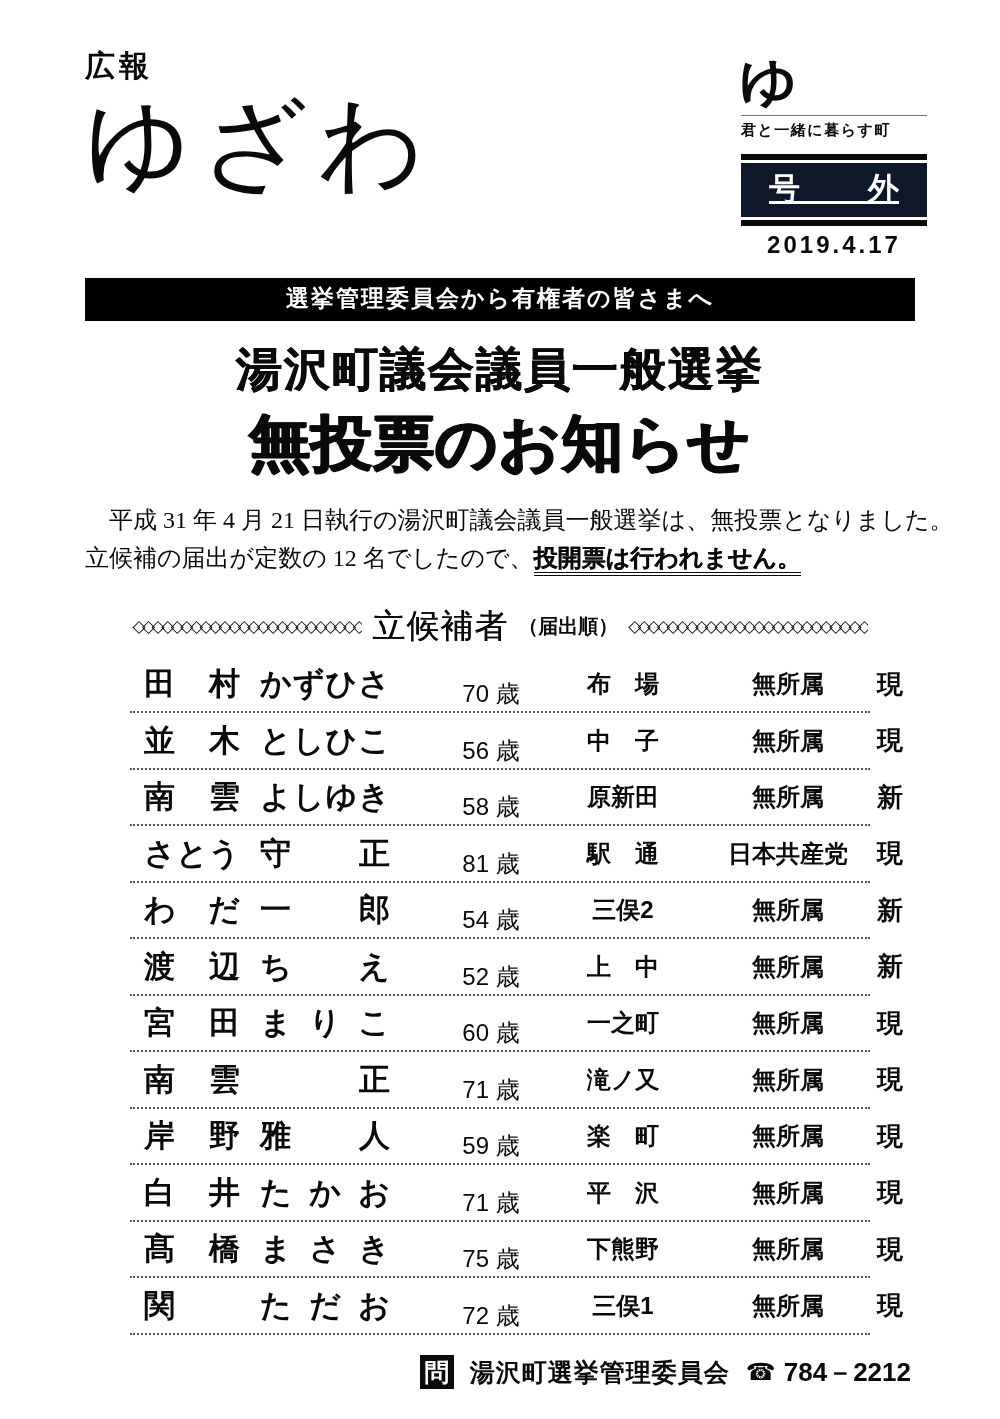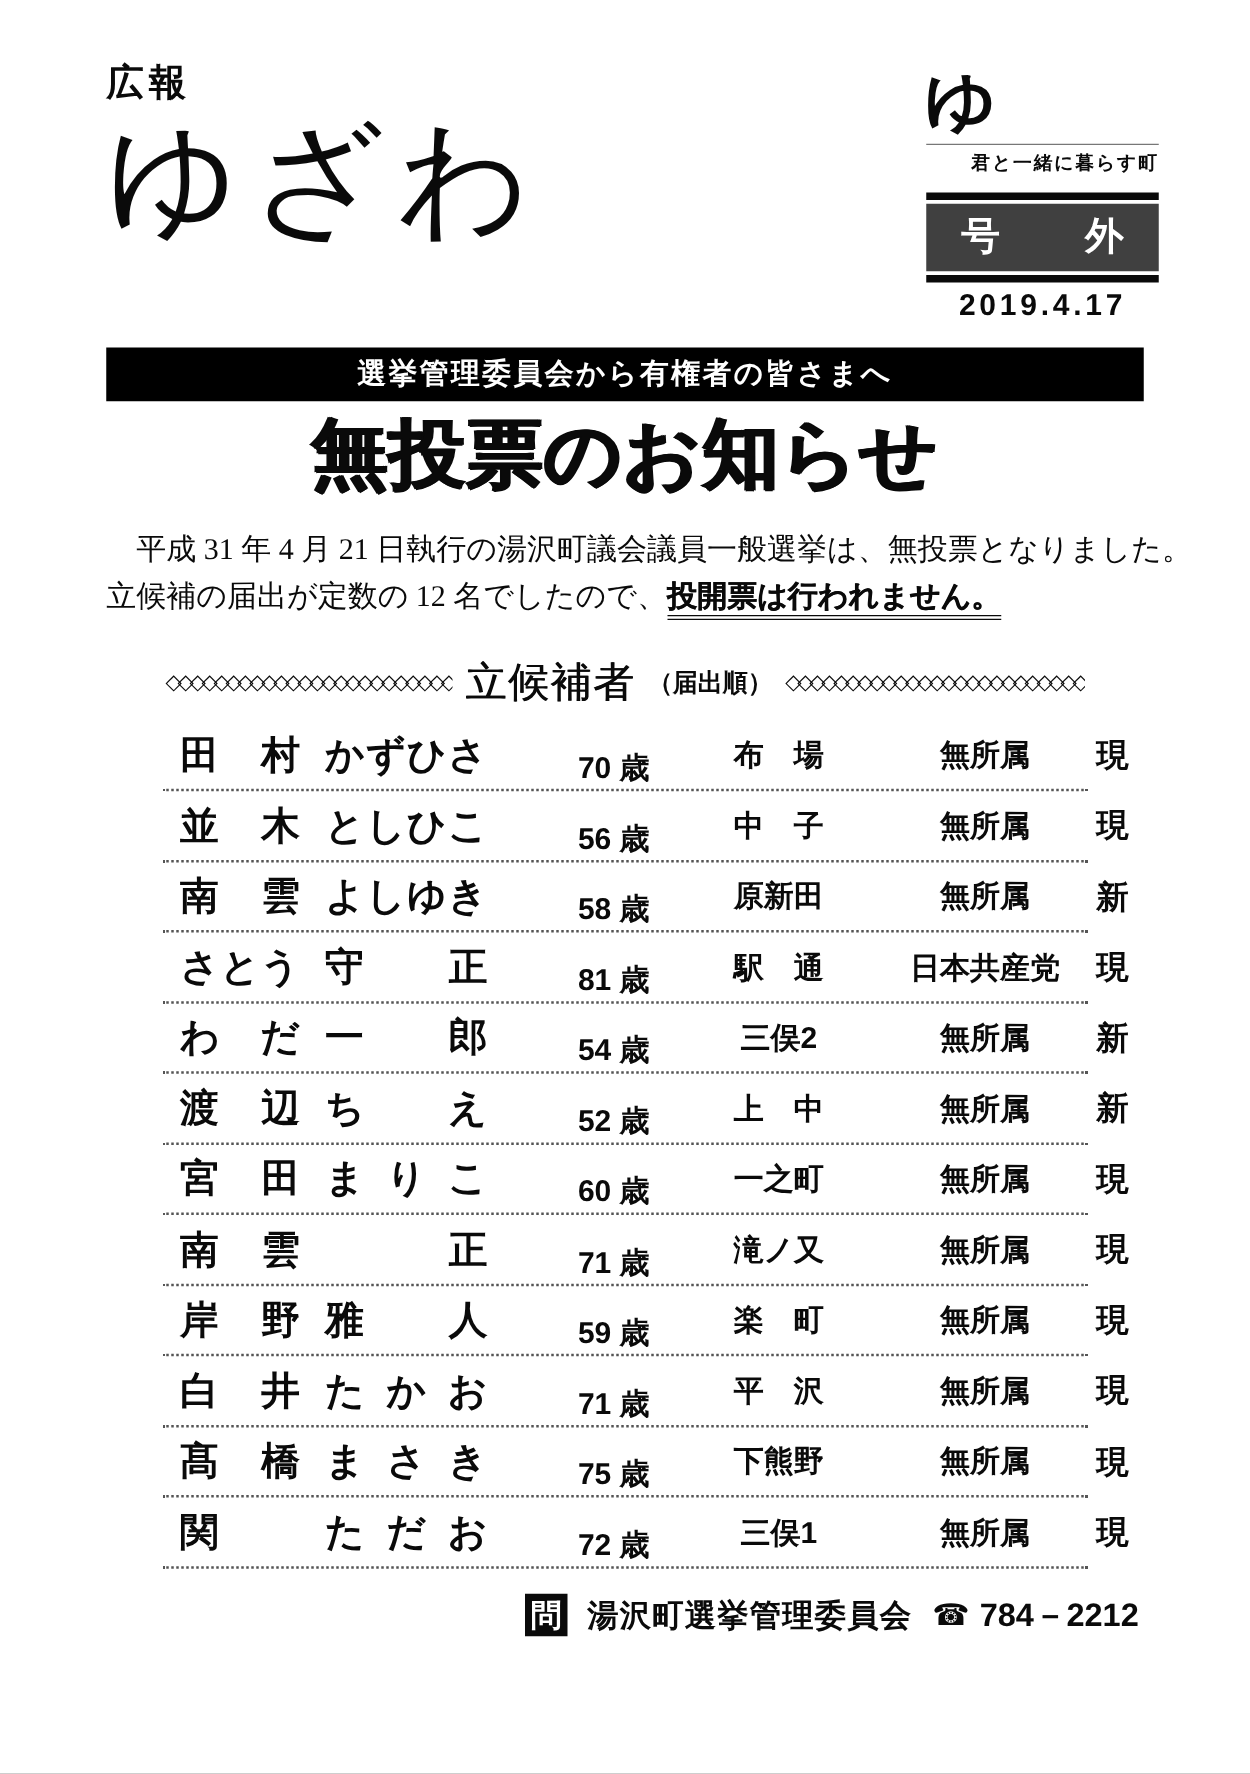--- a/index.html
+++ b/index.html
@@ -22,25 +22,25 @@
     font-weight:400;
   }
   .head-right { position:absolute; top:8px; right:-12px; width:186px; }
   .logo-row { display:flex; align-items:center; gap:9px; }
   .logo-mark {
     font-size:54px; font-weight:900; line-height:1;
     transform:scaleX(1.05);
   }
   .decl { font-size:20px; font-weight:600; letter-spacing:3px; line-height:1.4; }
   .head-divider { border:0; border-top:1.5px solid #777; margin:7px 0 5px 0; }
-  .tagline { font-size:15px; font-weight:600; letter-spacing:1.5px; text-align:right; }
+  .tagline { font-size:15px; font-weight:600; letter-spacing:1.5px; text-align:left; }
   .gogai { margin-top:14px; }
   .gogai-bar { height:6px; background:#0a0a0a; }
   .gogai-box {
-    background:#404040; color:#ffffff; margin:3px 0; padding:5px 28px 7px 28px;
+    background:#0f172a; color:#ffffff; margin:3px 0; padding:5px 28px 7px 28px;text-decoration:underline;
   }
   .gogai-box span {
     display:block; font-size:31px; font-weight:900;
     text-align:justify; text-align-last:justify;
   }
   .issue-date { text-align:center; font-size:24px; font-weight:600; letter-spacing:3px; margin-top:5px; }
   
   .banner {
     margin-top:14px; background:#000000; color:#fff; text-align:center;
     font-size:23px; font-weight:600; letter-spacing:2px; padding:5px 0 7px 0;
@@ -84,21 +84,21 @@
     display:flex; align-items:center; height:56.5px;
     border-bottom:2px dotted #555;
   }
   .c-name {
     flex:0 0 305px; display:flex; align-items:baseline; padding-left:14px;
     font-family:"Liberation Serif","DejaVu Serif",serif;
     font-weight:bold; font-size:31px;
   }
   .surname { min-width:96px; text-align:justify; text-align-last:justify; }
   .given  { min-width:130px; margin-left:20px; text-align:justify; text-align-last:justify; }
-  .c-age  { flex:0 0 112px; text-align:center; font-size:24px; font-weight:700;margin-top:20px; }
+  .c-age  { flex:0 0 112px; text-align:center; font-size:24px; font-weight:400;margin-top:20px; }
   .c-district { flex:0 0 152px; text-align:center; font-size:24px; font-weight:600; }
   .c-party { flex:0 0 178px; text-align:center; font-size:24px; font-weight:600; }
   .c-status { flex:1; text-align:center; font-size:26px; font-weight:800; }
   
   .footer {
     margin-top:20px; display:flex; justify-content:flex-end; align-items:center;
     gap:16px; padding-right:4px;
   }
   .inquiry-box {
     width:34px; height:34px; background:#0a0a0a; color:#fff;
@@ -131,20 +131,21 @@
           <span>号外</span>
         </div>
         <div class="gogai-bar"></div>
       </div>
       <div class="issue-date">2019.4.17</div>
     </div>
   </div>
 
   <div class="banner">選挙管理委員会から有権者の皆さまへ</div>
 
+  <div class="headline1">湯沢町議会議員一般選挙</div>
   <div class="headline2">無投票のお知らせ</div>
 
   <p class="body-para">
     <span class="body-line1">平成 31 年 4 月 21 日執行の湯沢町議会議員一般選挙は、無投票となりました。</span>
     <span class="body-line2"><span>立候補の届出が定数の 12 名でしたので、</span><span class="emphasis">投開票は行われません。</span></span>
   </p>
 
   <div class="section-head">
     <span class="decor">◇◇◇◇◇◇◇◇◇◇◇◇◇◇◇◇◇◇◇◇◇◇◇◇</span>
     <span class="section-title">立候補者</span>

